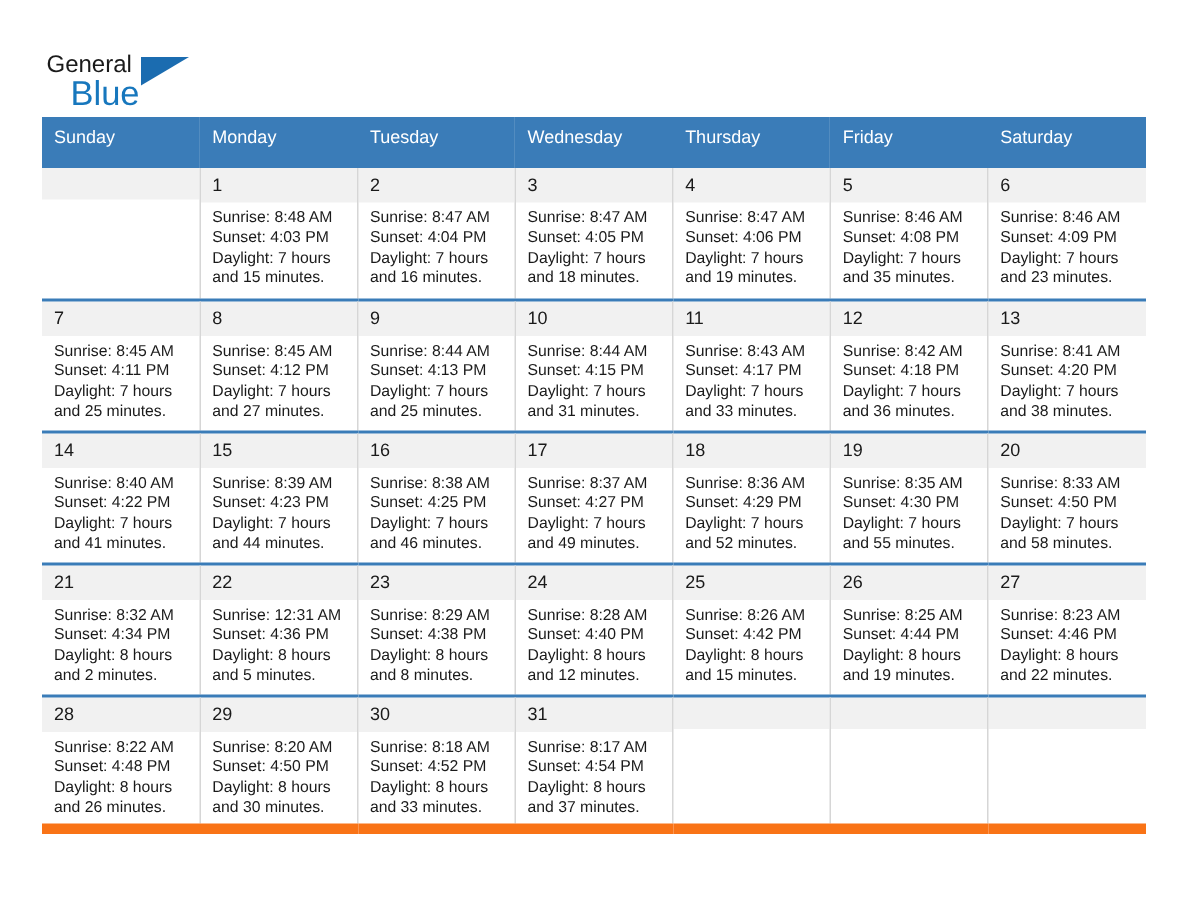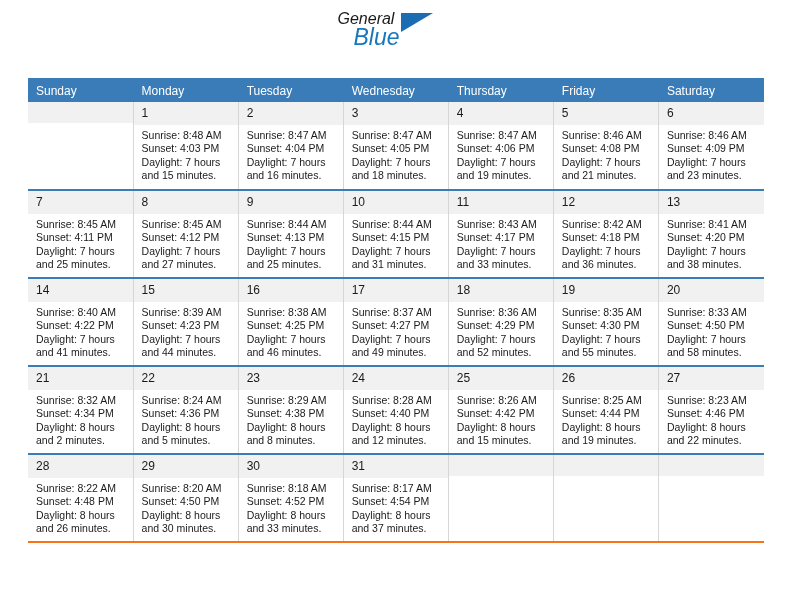--- a/index.html
+++ b/index.html
@@ -19,25 +19,24 @@
     width: 792px;
     height: 612px;
     box-sizing: border-box;
     padding: 0 28px;
   }
 
   
   .topbar {
     display: flex;
     align-items: flex-start;
-    justify-content: center;
-    padding-top: 10px;
+    justify-content: space-between;
+    padding-top: 35px;
     height: 72px;
     box-sizing: border-box;
-    font-style: italic;
   }
   .logo {
     position: relative;
     width: 120px;
     height: 52px;
     padding-left: 3px;
   }
   .logo-blue {
     font-size: 23px;
     line-height: 23px;
@@ -79,36 +78,36 @@
     border-collapse: collapse;
     table-layout: fixed;
     margin-top: 6px;
   }
   .cal th {
     background: #3a7cb8;
     color: #ffffff;
     font-size: 12px;
     font-weight: normal;
     text-align: left;
-    padding: 6px 0 4px 8px;
+    padding: 6px 0 14px 8px;
     height: 21px;
     box-sizing: border-box;
     border-right: 1px solid #3a7cb8;
   }
   .cal td {
     vertical-align: top;
     padding: 0;
     border-right: 1px solid #d6d6d6;
     border-bottom: 2px solid #3a7cb8;
     background: #ffffff;
     height: 88px;
     box-sizing: border-box;
   }
   .cal td:last-child { border-right: none; }
-  .cal tr:last-child td { border-bottom: 2px solid #f97316; }
+  .cal tr:last-child td { border-bottom: 7px solid #f97316; }
 
   .daynum {
     background: #f1f1f1;
     font-size: 12px;
     line-height: 14px;
     padding: 4px 0 5px 8px;
     color: #1a1a1a;
     min-height: 12px;
   }
   .cell-empty .daynum { background: #f1f1f1; }
@@ -187,21 +186,21 @@
               <div>Daylight: 7 hours</div>
               <div>and 19 minutes.</div>
             </div>
           </td>
           <td>
             <div class="daynum">5</div>
             <div class="info">
               <div>Sunrise: 8:46 AM</div>
               <div>Sunset: 4:08 PM</div>
               <div>Daylight: 7 hours</div>
-              <div>and 21 minutes.</div>
+              <div>and 35 minutes.</div>
             </div>
           </td>
           <td>
             <div class="daynum">6</div>
             <div class="info">
               <div>Sunrise: 8:46 AM</div>
               <div>Sunset: 4:09 PM</div>
               <div>Daylight: 7 hours</div>
               <div>and 23 minutes.</div>
             </div>
@@ -343,21 +342,21 @@
             <div class="info">
               <div>Sunrise: 8:32 AM</div>
               <div>Sunset: 4:34 PM</div>
               <div>Daylight: 8 hours</div>
               <div>and 2 minutes.</div>
             </div>
           </td>
           <td>
             <div class="daynum">22</div>
             <div class="info">
-              <div>Sunrise: 8:24 AM</div>
+              <div>Sunrise: 12:31 AM</div>
               <div>Sunset: 4:36 PM</div>
               <div>Daylight: 8 hours</div>
               <div>and 5 minutes.</div>
             </div>
           </td>
           <td>
             <div class="daynum">23</div>
             <div class="info">
               <div>Sunrise: 8:29 AM</div>
               <div>Sunset: 4:38 PM</div>

